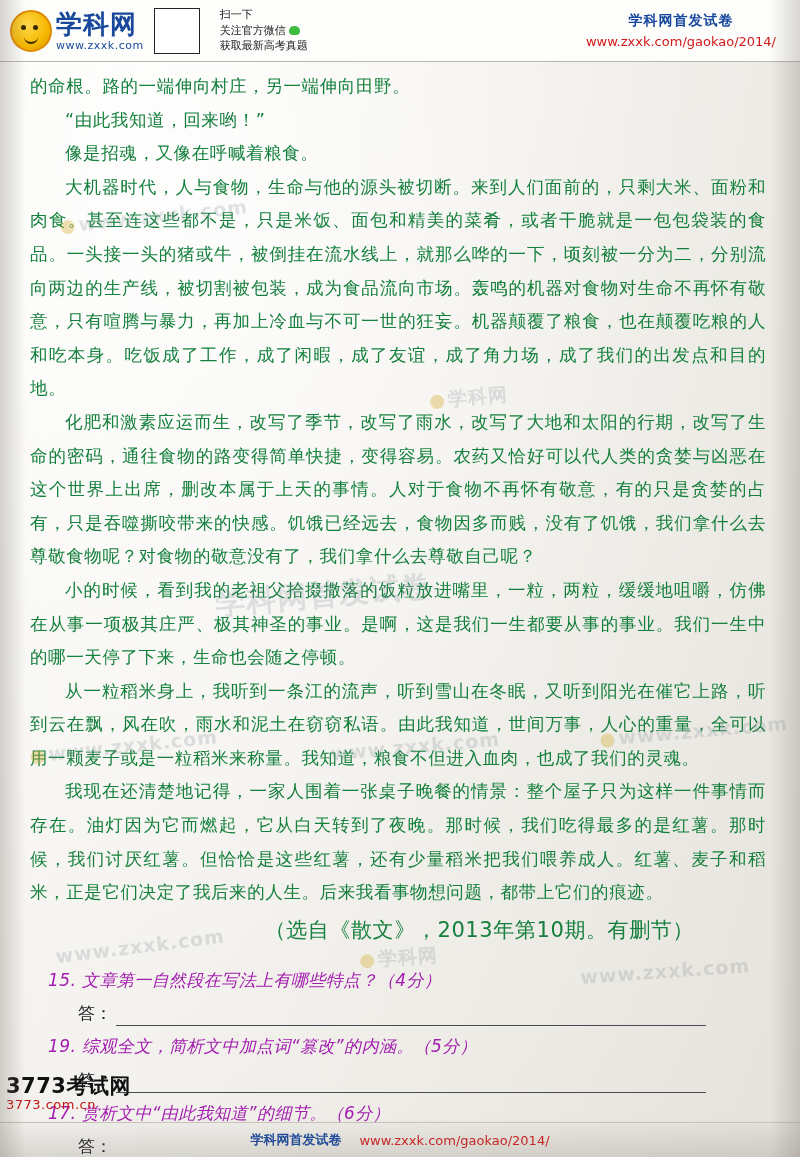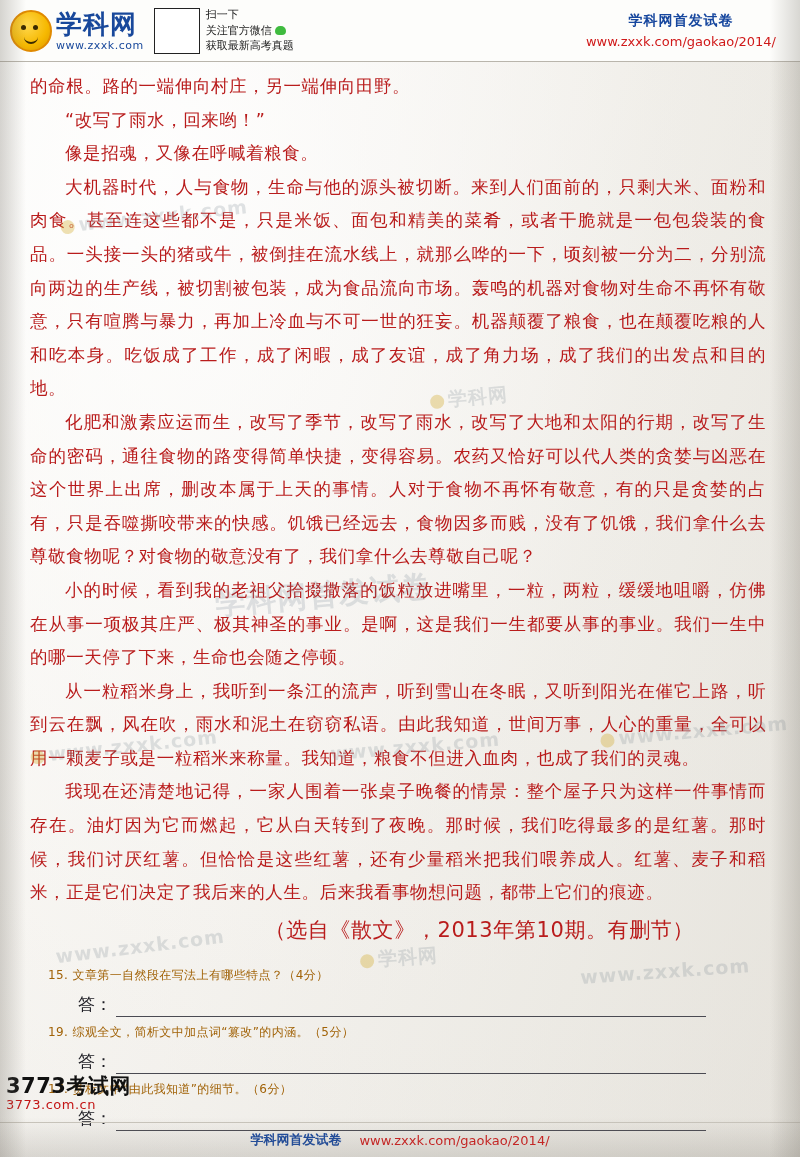--- a/index.html
+++ b/index.html
@@ -113,21 +113,21 @@
     margin-left: 10px;
     background-color: #fff;
     background-image:
       repeating-linear-gradient(90deg, #111 0 3px, #fff 3px 6px),
       repeating-linear-gradient(0deg, #111 0 3px, transparent 3px 6px);
     background-blend-mode: screen;
     border: 1px solid #222;
     flex: 0 0 auto;
   }
   .qr-caption {
-    margin-left: 6px;
+    margin-left: 20px;
     font-size: 11px;
     color: #222;
     line-height: 1.45;
     flex: 0 0 auto;
   }
   .qr-caption .wechat-dot {
     display: inline-block;
     width: 11px; height: 9px;
     background: #3fbb3f;
     border-radius: 5px 5px 4px 4px;
@@ -154,21 +154,21 @@
   
   .body-area {
     position: relative;
     padding: 8px 34px 0 30px;
     box-sizing: border-box;
   }
   .hw {
     font-family: "DejaVu Sans", sans-serif;
     font-size: 17.5px;
     line-height: 1.92;
-    color: #b91c1c;
+    color: #15803d;
     text-align: justify;
     letter-spacing: 0.6px;
   }
   .hw p {
     margin: 0;
   }
   .indent2 { text-indent: 2em; }
   .line-top {
     margin-top: -2px;
   }
@@ -179,24 +179,25 @@
     font-size: 21px;
   }
 
   
   .questions {
     margin-top: 14px;
     padding-left: 18px;
   }
   .q-block { margin-bottom: 4px; }
   .q-text {
-    font-size: 12px;
+    font-size: 17px;
     line-height: 1.9;
-    color: #a16207;
+    color: #a21caf;
     letter-spacing: 0.4px;
+    font-style: italic;
   }
   .answer-row {
     display: flex;
     align-items: flex-end;
     padding-left: 30px;
     height: 30px;
   }
   .answer-label {
     font-size: 17px;
     color: #1b1b22;
@@ -297,21 +298,21 @@
     </div>
     <div class="header-right">
       <div class="hr-title">学科网首发试卷</div>
       <div class="hr-url">www.zxxk.com/gaokao/2014/</div>
     </div>
   </div>
 
   <div class="body-area">
     <div class="hw">
       <p class="line-top">的命根。路的一端伸向村庄，另一端伸向田野。</p>
-      <p class="indent2">“改写了雨水，回来哟！”</p>
+      <p class="indent2">“由此我知道，回来哟！”</p>
       <p class="indent2">像是招魂，又像在呼喊着粮食。</p>
       <p class="indent2">大机器时代，人与食物，生命与他的源头被切断。来到人们面前的，只剩大米、面粉和肉食。甚至连这些都不是，只是米饭、面包和精美的菜肴，或者干脆就是一包包袋装的食品。一头接一头的猪或牛，被倒挂在流水线上，就那么哗的一下，顷刻被一分为二，分别流向两边的生产线，被切割被包装，成为食品流向市场。轰鸣的机器对食物对生命不再怀有敬意，只有喧腾与暴力，再加上冷血与不可一世的狂妄。机器颠覆了粮食，也在颠覆吃粮的人和吃本身。吃饭成了工作，成了闲暇，成了友谊，成了角力场，成了我们的出发点和目的地。</p>
       <p class="indent2">化肥和激素应运而生，改写了季节，改写了雨水，改写了大地和太阳的行期，改写了生命的密码，通往食物的路变得简单快捷，变得容易。农药又恰好可以代人类的贪婪与凶恶在这个世界上出席，删改本属于上天的事情。人对于食物不再怀有敬意，有的只是贪婪的占有，只是吞噬撕咬带来的快感。饥饿已经远去，食物因多而贱，没有了饥饿，我们拿什么去尊敬食物呢？对食物的敬意没有了，我们拿什么去尊敬自己呢？</p>
       <p class="indent2">小的时候，看到我的老祖父拾掇撒落的饭粒放进嘴里，一粒，两粒，缓缓地咀嚼，仿佛在从事一项极其庄严、极其神圣的事业。是啊，这是我们一生都要从事的事业。我们一生中的哪一天停了下来，生命也会随之停顿。</p>
       <p class="indent2">从一粒稻米身上，我听到一条江的流声，听到雪山在冬眠，又听到阳光在催它上路，听到云在飘，风在吹，雨水和泥土在窃窃私语。由此我知道，世间万事，人心的重量，全可以用一颗麦子或是一粒稻米来称量。我知道，粮食不但进入血肉，也成了我们的灵魂。</p>
       <p class="indent2">我现在还清楚地记得，一家人围着一张桌子晚餐的情景：整个屋子只为这样一件事情而存在。油灯因为它而燃起，它从白天转到了夜晚。那时候，我们吃得最多的是红薯。那时候，我们讨厌红薯。但恰恰是这些红薯，还有少量稻米把我们喂养成人。红薯、麦子和稻米，正是它们决定了我后来的人生。后来我看事物想问题，都带上它们的痕迹。</p>
       <p class="source-line">（选自《散文》，2013年第10期。有删节）</p>
     </div>
 
     <div class="questions">

